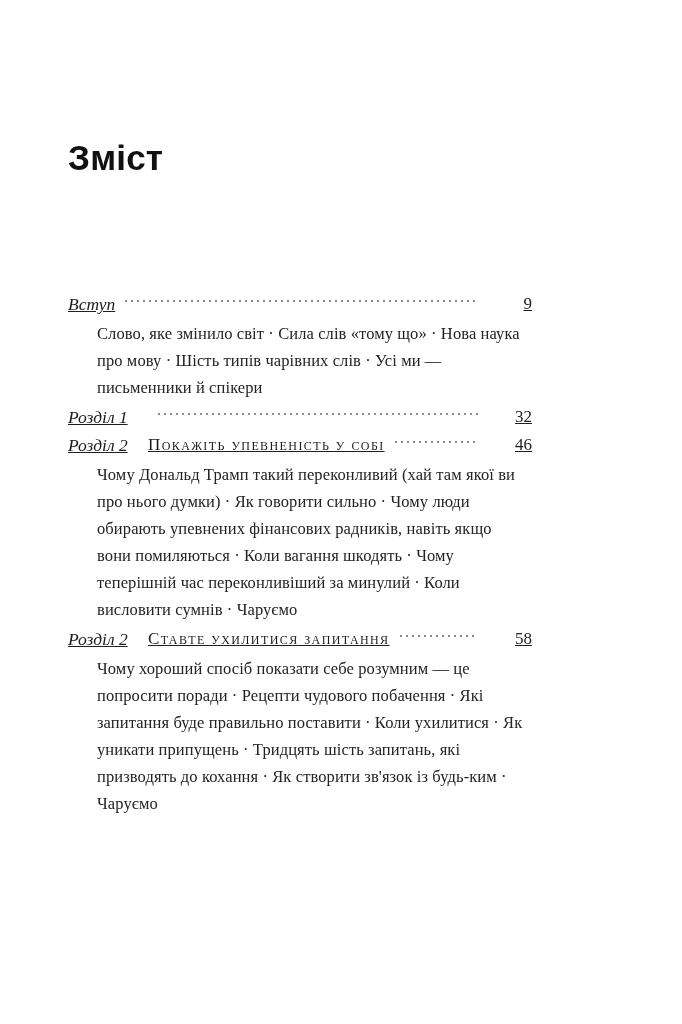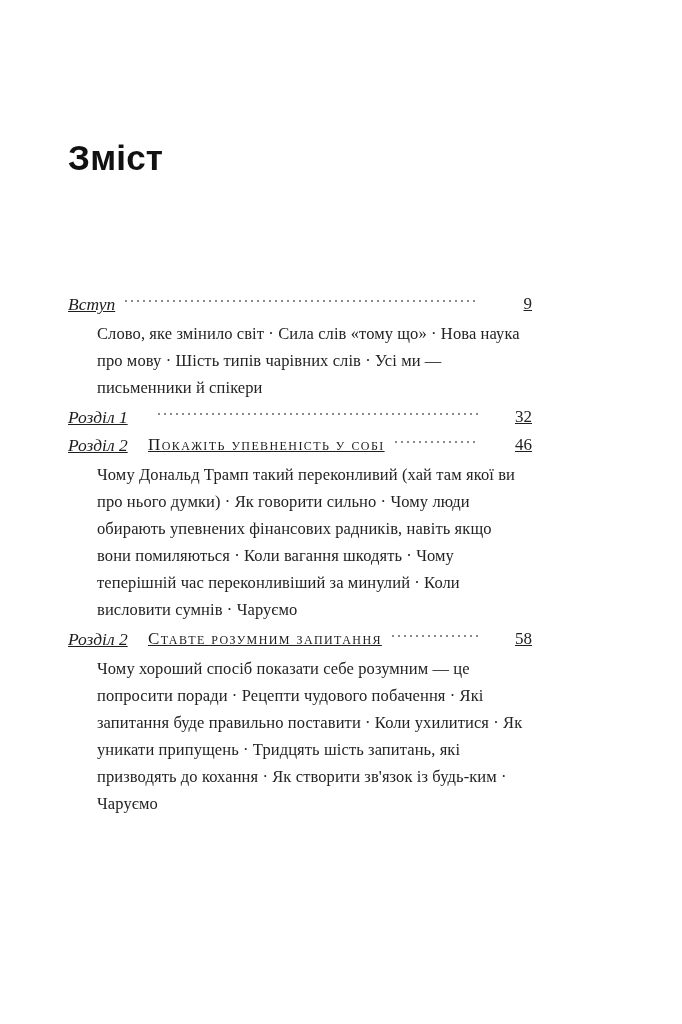--- a/index.html
+++ b/index.html
@@ -120,20 +120,20 @@
       <span class="entry-title">Покажіть упевненість у собі</span>
       <span class="leader"></span>
       <span class="pagenum">46</span>
     </div>
     <p class="entry-summary">Чому Дональд Трамп такий переконливий (хай там якої ви про нього думки) · Як говорити сильно · Чому люди обирають упевнених фінансових радників, навіть якщо вони помиляються · Коли вагання шкодять · Чому теперішній час переконливіший за минулий · Коли висловити сумнів · Чаруємо</p>
   </div>
 
   <div class="entry">
     <div class="entry-row">
       <span class="entry-label fixed">Розділ 2</span>
-      <span class="entry-title">Ставте розумним запитання</span>
+      <span class="entry-title">Ставте ухилитися запитання</span>
       <span class="leader"></span>
       <span class="pagenum">58</span>
     </div>
     <p class="entry-summary">Чому хороший спосіб показати себе розумним — це попросити поради · Рецепти чудового побачення · Які запитання буде правильно поставити · Коли ухилитися · Як уникати припущень · Тридцять шість запитань, які призводять до кохання · Як створити зв'язок із будь-ким · Чаруємо</p>
   </div>
 </div>
 </div>
 
 </body></html>

